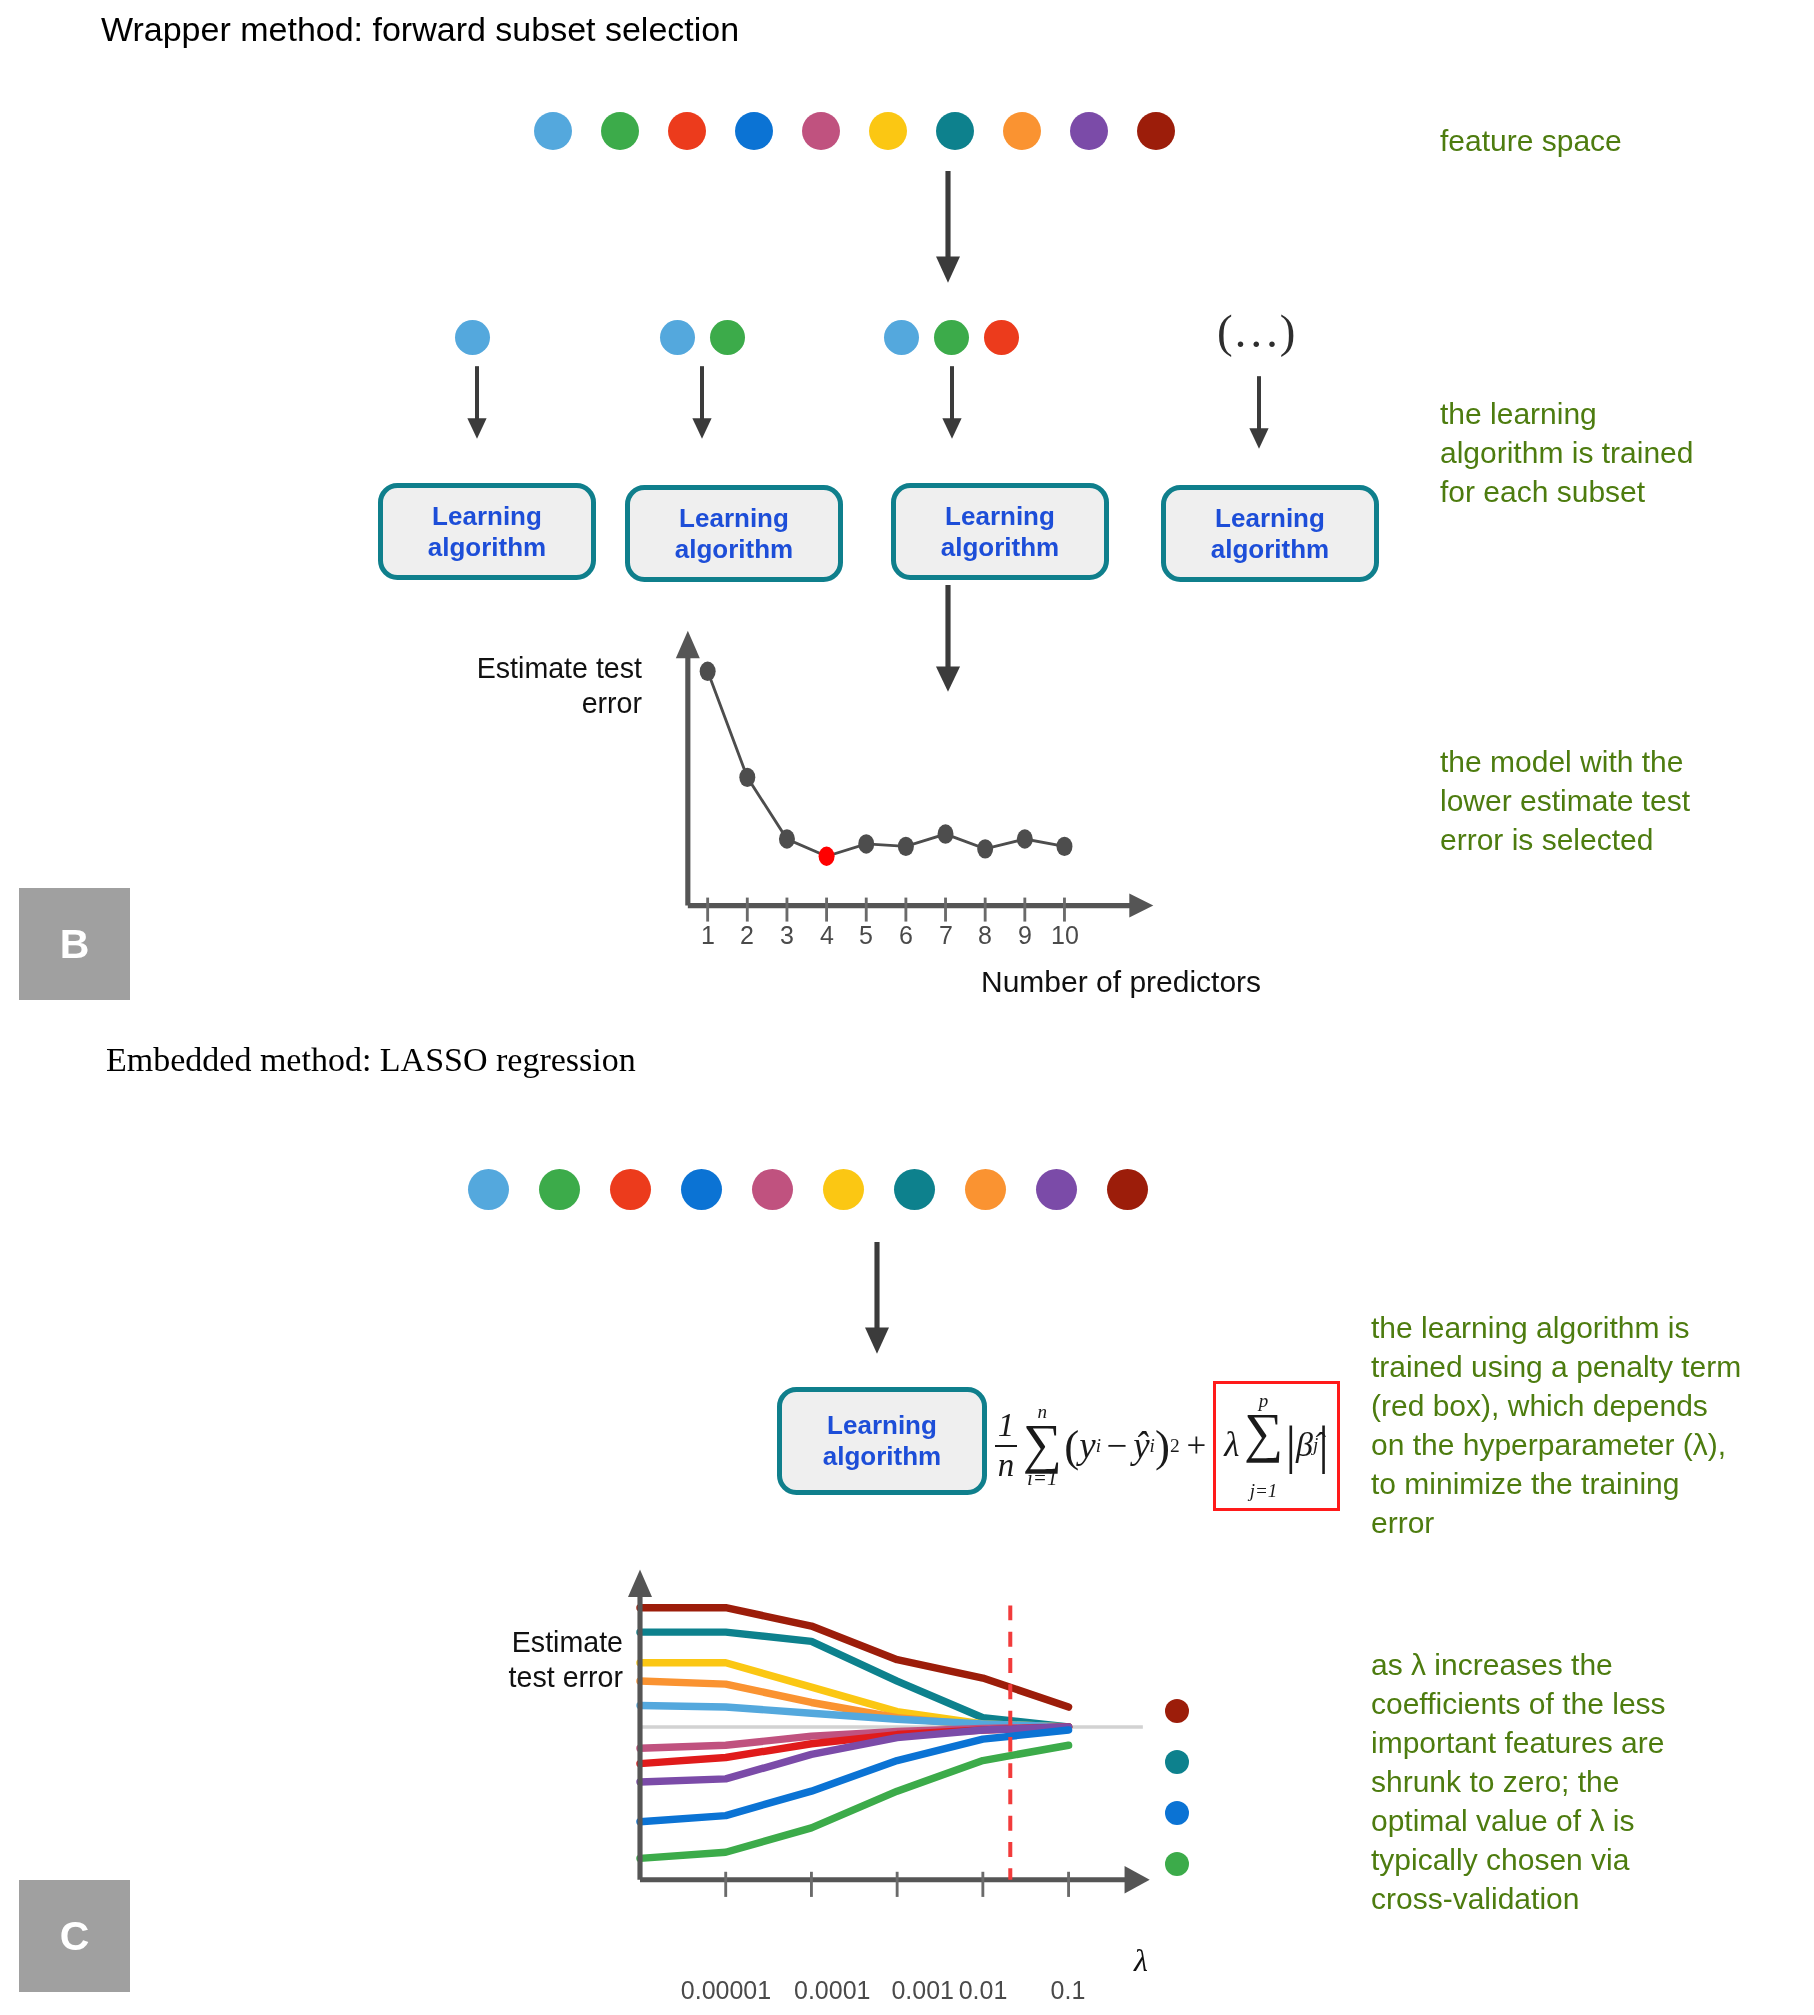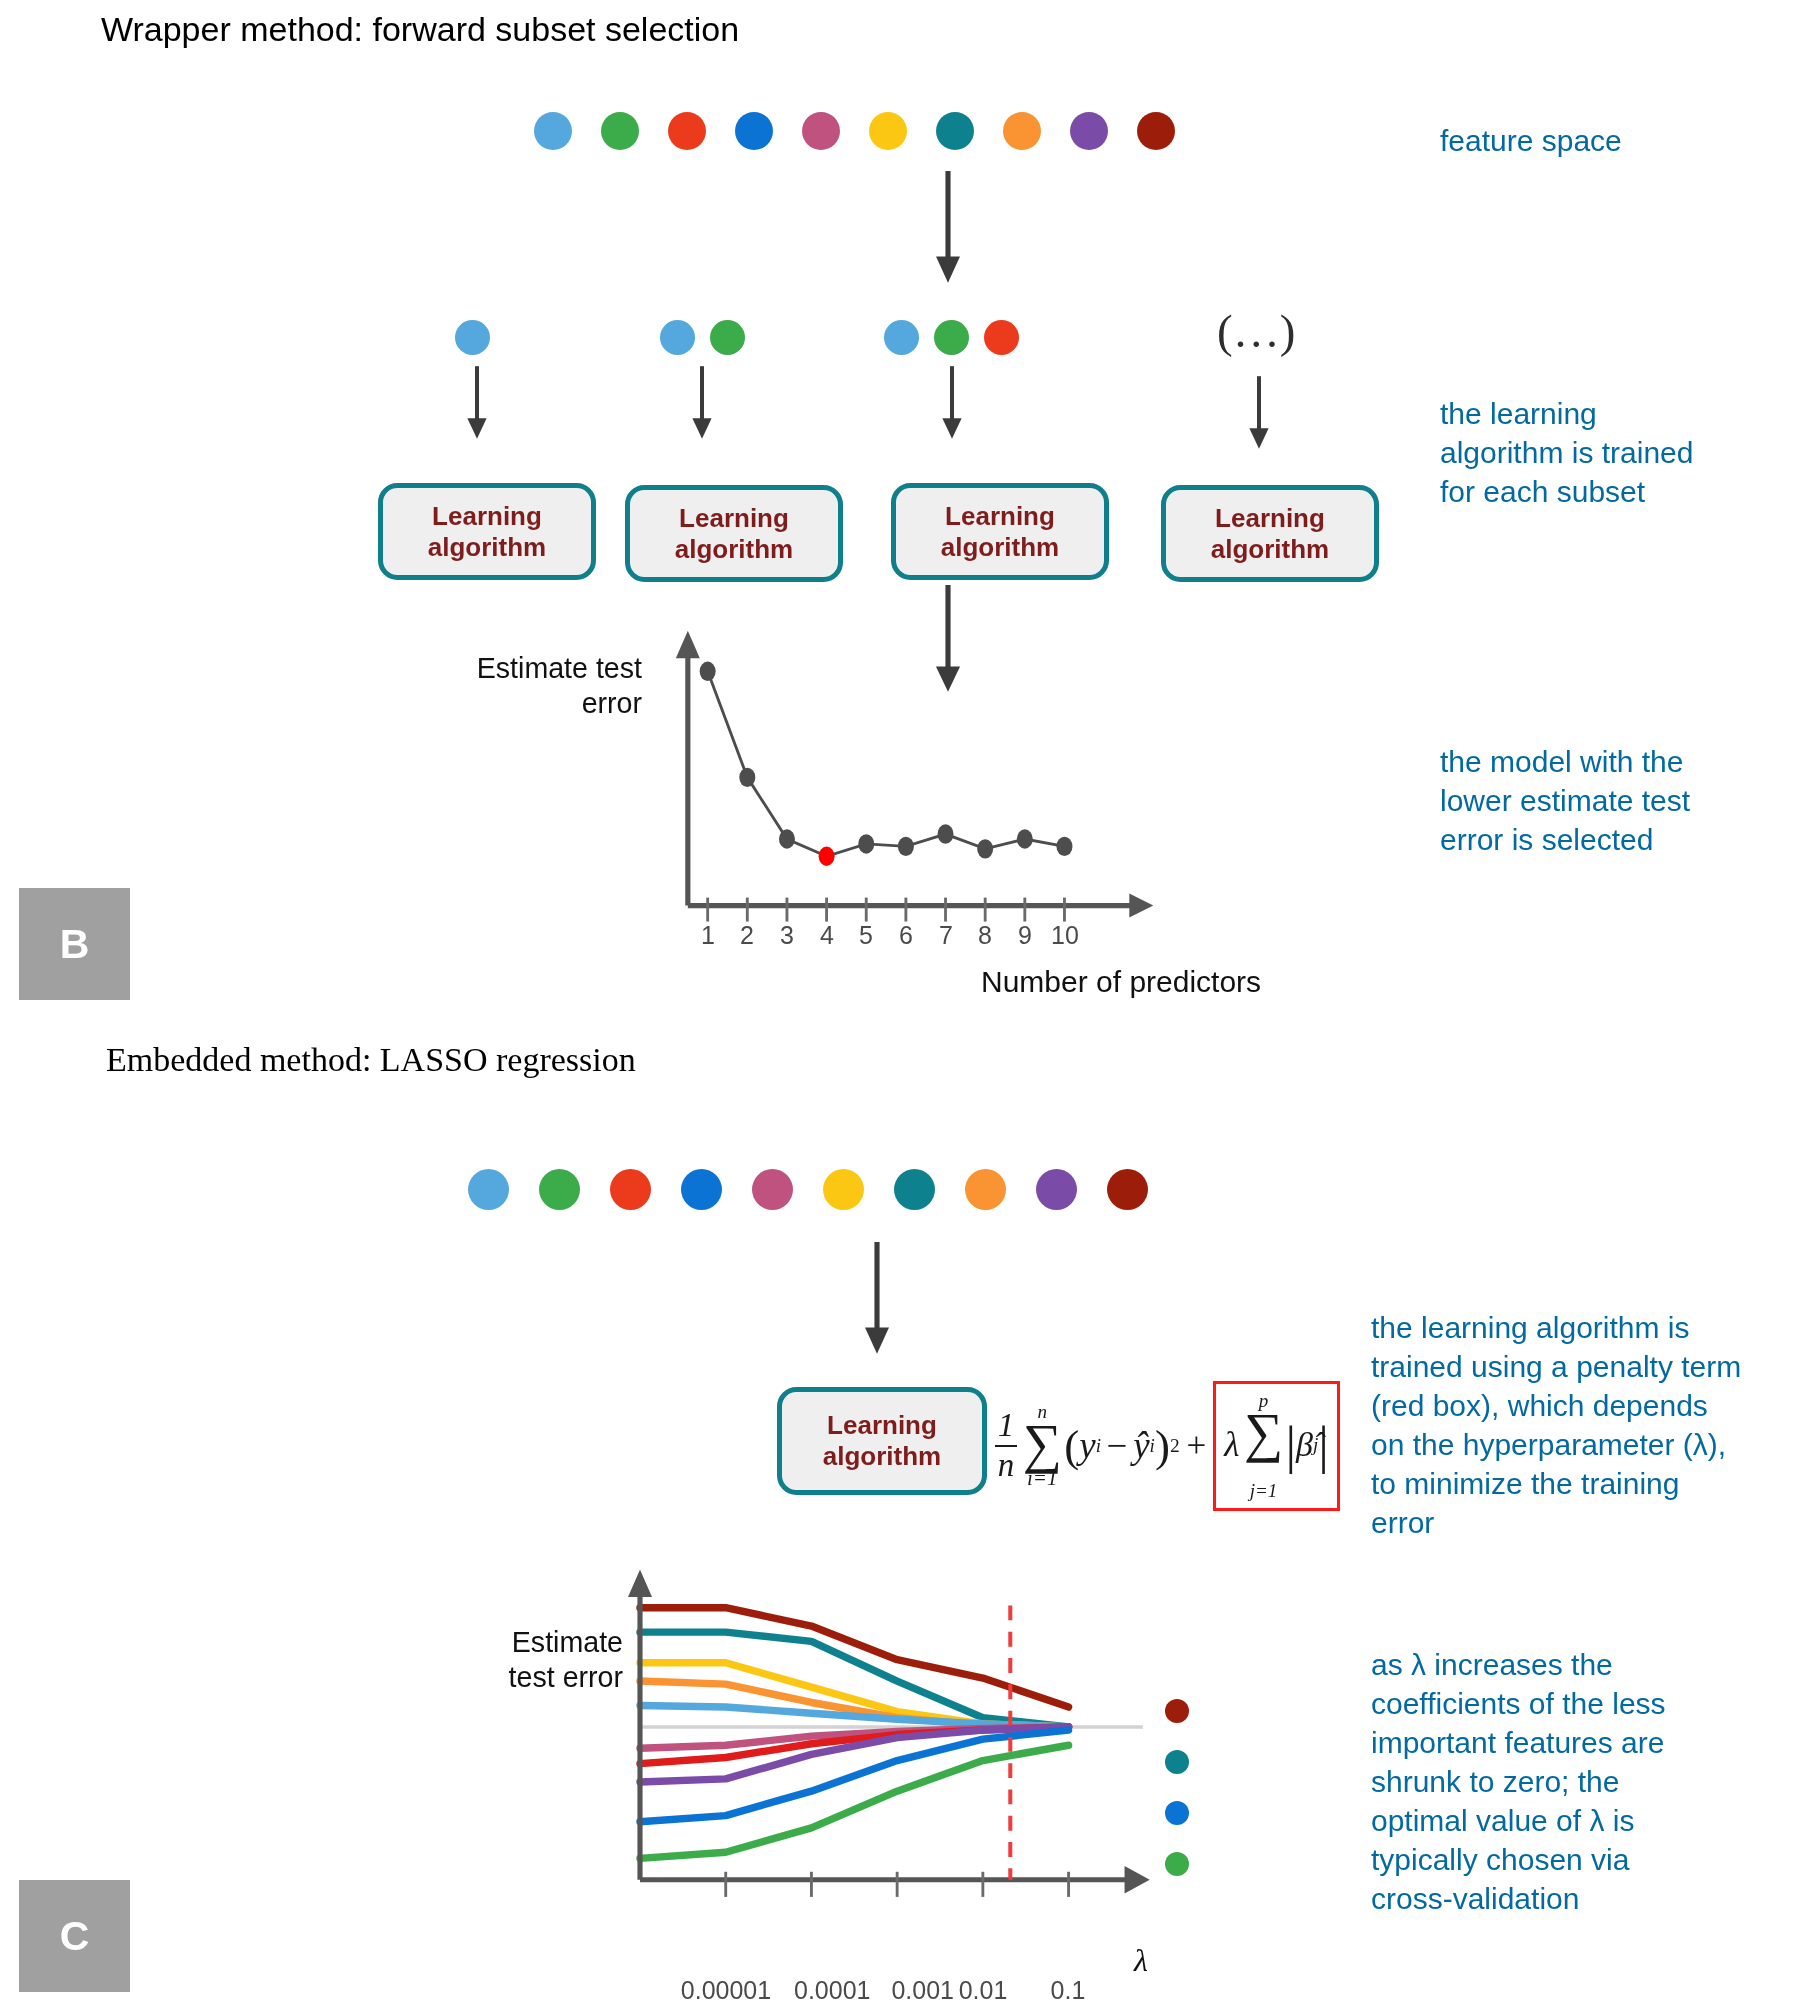--- a/index.html
+++ b/index.html
@@ -21,26 +21,26 @@
   }
 
   
   .dot-row{display:flex;align-items:center;}
   .dot{border-radius:50%;display:block;}
 
   
   .la-box{
     border:5.1px solid #0f7f8c;border-radius:19.4px;background:#efefef;
     display:flex;flex-direction:column;align-items:center;justify-content:center;
-    font-weight:700;font-size:26px;line-height:1.18;color:#7f1d1d;text-align:center;
+    font-weight:700;font-size:26px;line-height:1.18;color:#1d4ed8;text-align:center;
   }
 
   
   .side-note{
-    font-size:30px;line-height:1.30;color:#0369a1;font-weight:400;
+    font-size:30px;line-height:1.30;color:#4d7c0f;font-weight:400;
   }
 
   
   .axis-label{font-size:28.6px;color:#111;line-height:1.22;}
   .tick-label{font-size:25px;color:#4a4a4a;text-align:center;}
   .axis-title{font-size:30px;color:#111;}
   .lam-label{font-size:32px;color:#111;font-style:italic;font-family:"Liberation Serif", serif;}
 
   
   .formula{font-family:"Liberation Serif", serif;color:#1a1a1a;}

